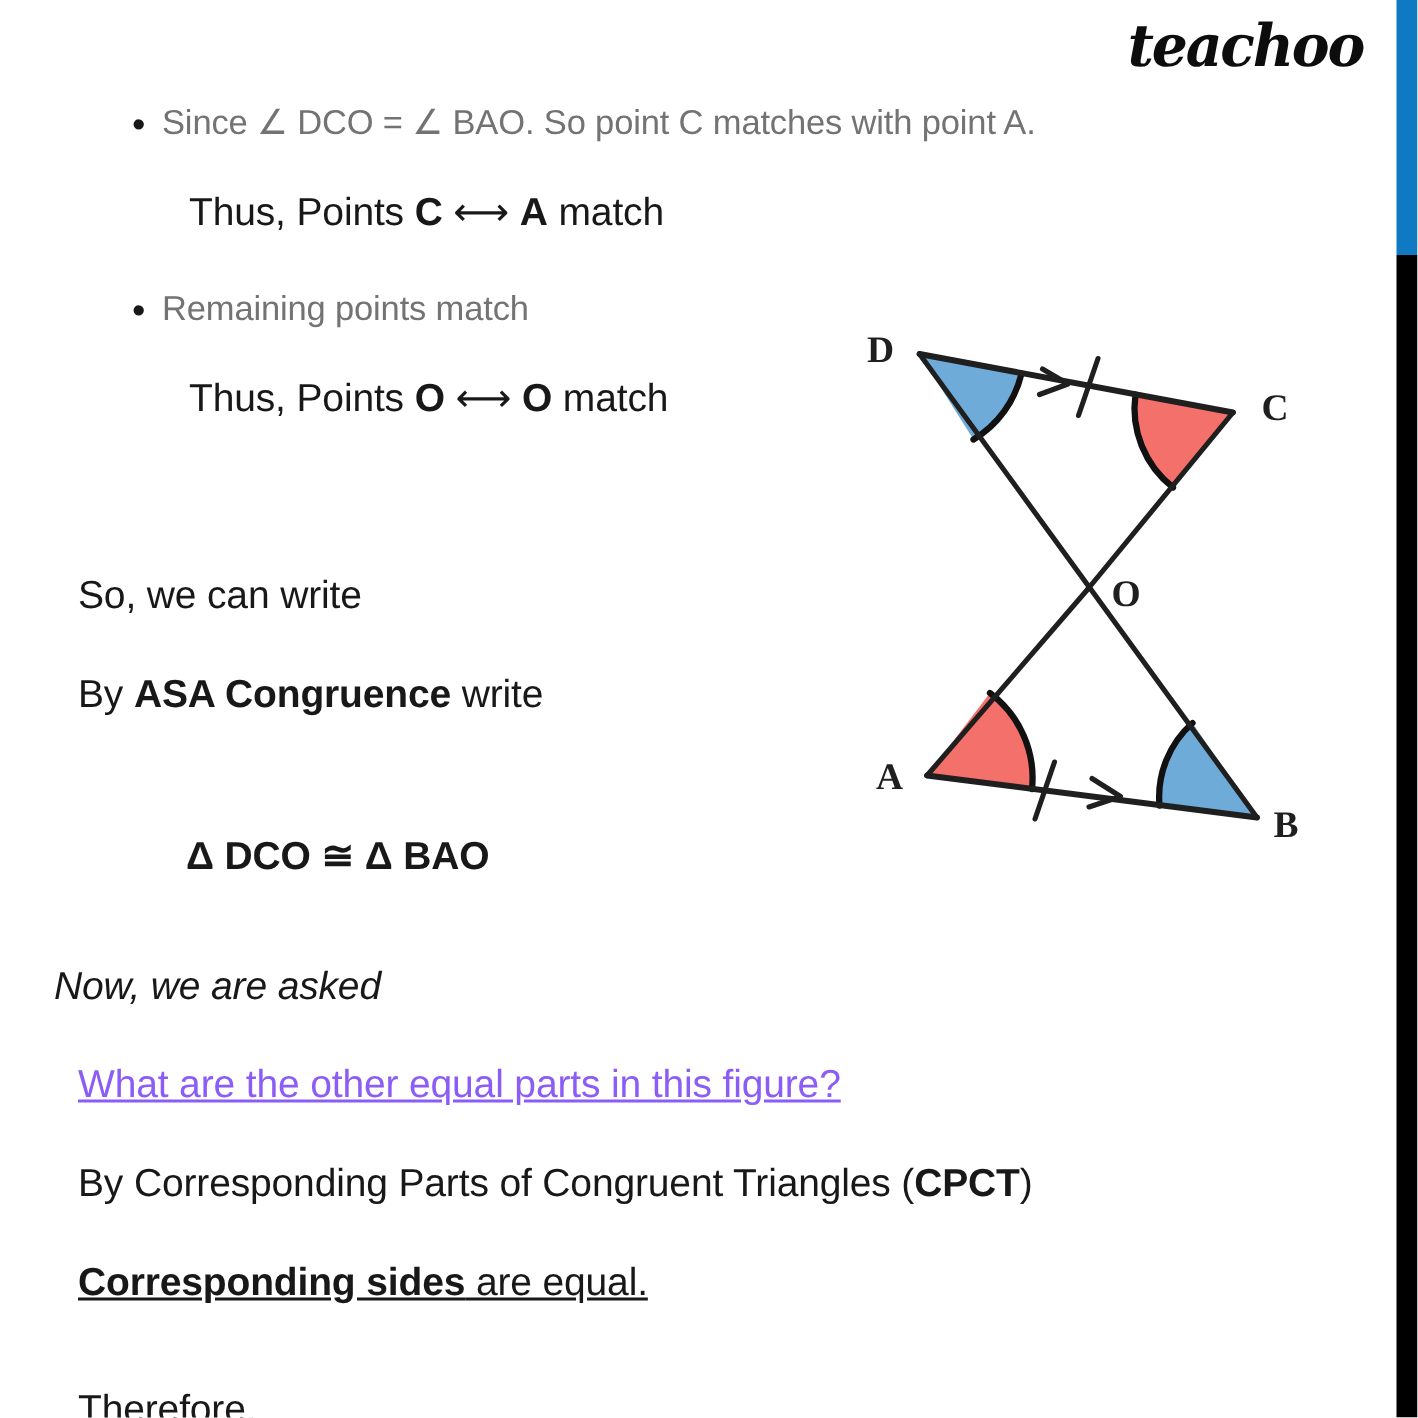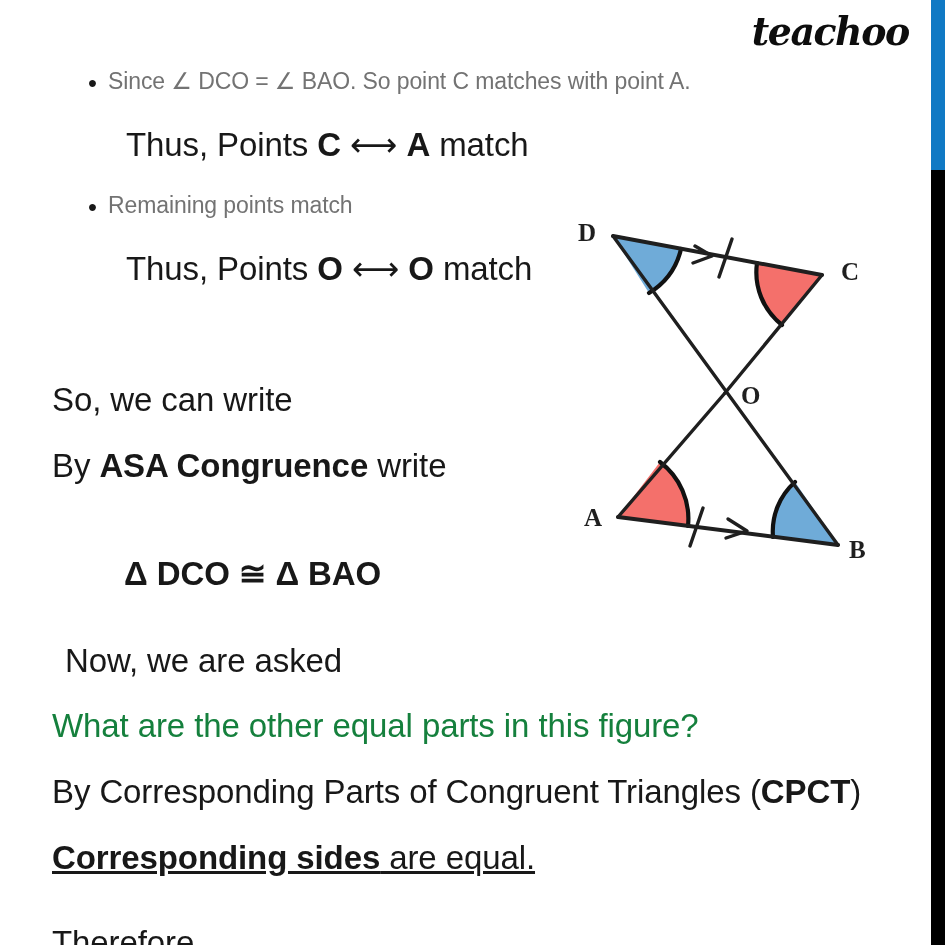--- a/index.html
+++ b/index.html
@@ -46,26 +46,26 @@
     color: #0d0d0d;
     line-height: 1;
     transform: scaleX(0.97);
     transform-origin: right top;
   }
 
   
   .txt {
     position: absolute;
     color: #181818;
-    font-size: 33px;
+    font-size: 26px;
     line-height: 1.18;
     white-space: nowrap;
     letter-spacing: -0.1px;
   }
-  .txt.blue { color: #15803d; }
+  .txt.blue { color: #8b5cf6; text-decoration: underline; }
   .txt b { font-weight: bold; }
 
   .bullet-row {
     position: absolute;
     display: flex;
     align-items: flex-start;
     white-space: nowrap;
   }
   .bullet-dot {
     width: 20px;
@@ -123,21 +123,21 @@
 </div>
 
 <div class="txt" style="left:52px; top:381px;">So, we can write</div>
 
 <div class="txt" style="left:52px; top:447px;">
   <span>By </span><b>ASA Congruence</b><span> write</span>
 </div>
 
 <div class="txt" style="left:124px; top:512px; font-weight:bold;margin-top:43px;">Δ DCO ≅ Δ BAO</div>
 
-<div class="txt" style="left:65px; top:642px;">Now, we are asked</div>
+<div class="txt" style="left:36px; top:642px;font-style:italic;">Now, we are asked</div>
 
 <div class="txt blue" style="left:52px; top:707px;">What are the other equal parts in this figure?</div>
 
 <div class="txt" style="left:52px; top:773px;">
   <span>By Corresponding Parts of Congruent Triangles (</span><b>CPCT</b><span>)</span>
 </div>
 
 <div class="txt" style="left:52px; top:839px;text-decoration:underline;">
   <b>Corresponding sides</b><span> are equal.</span>
 </div>

